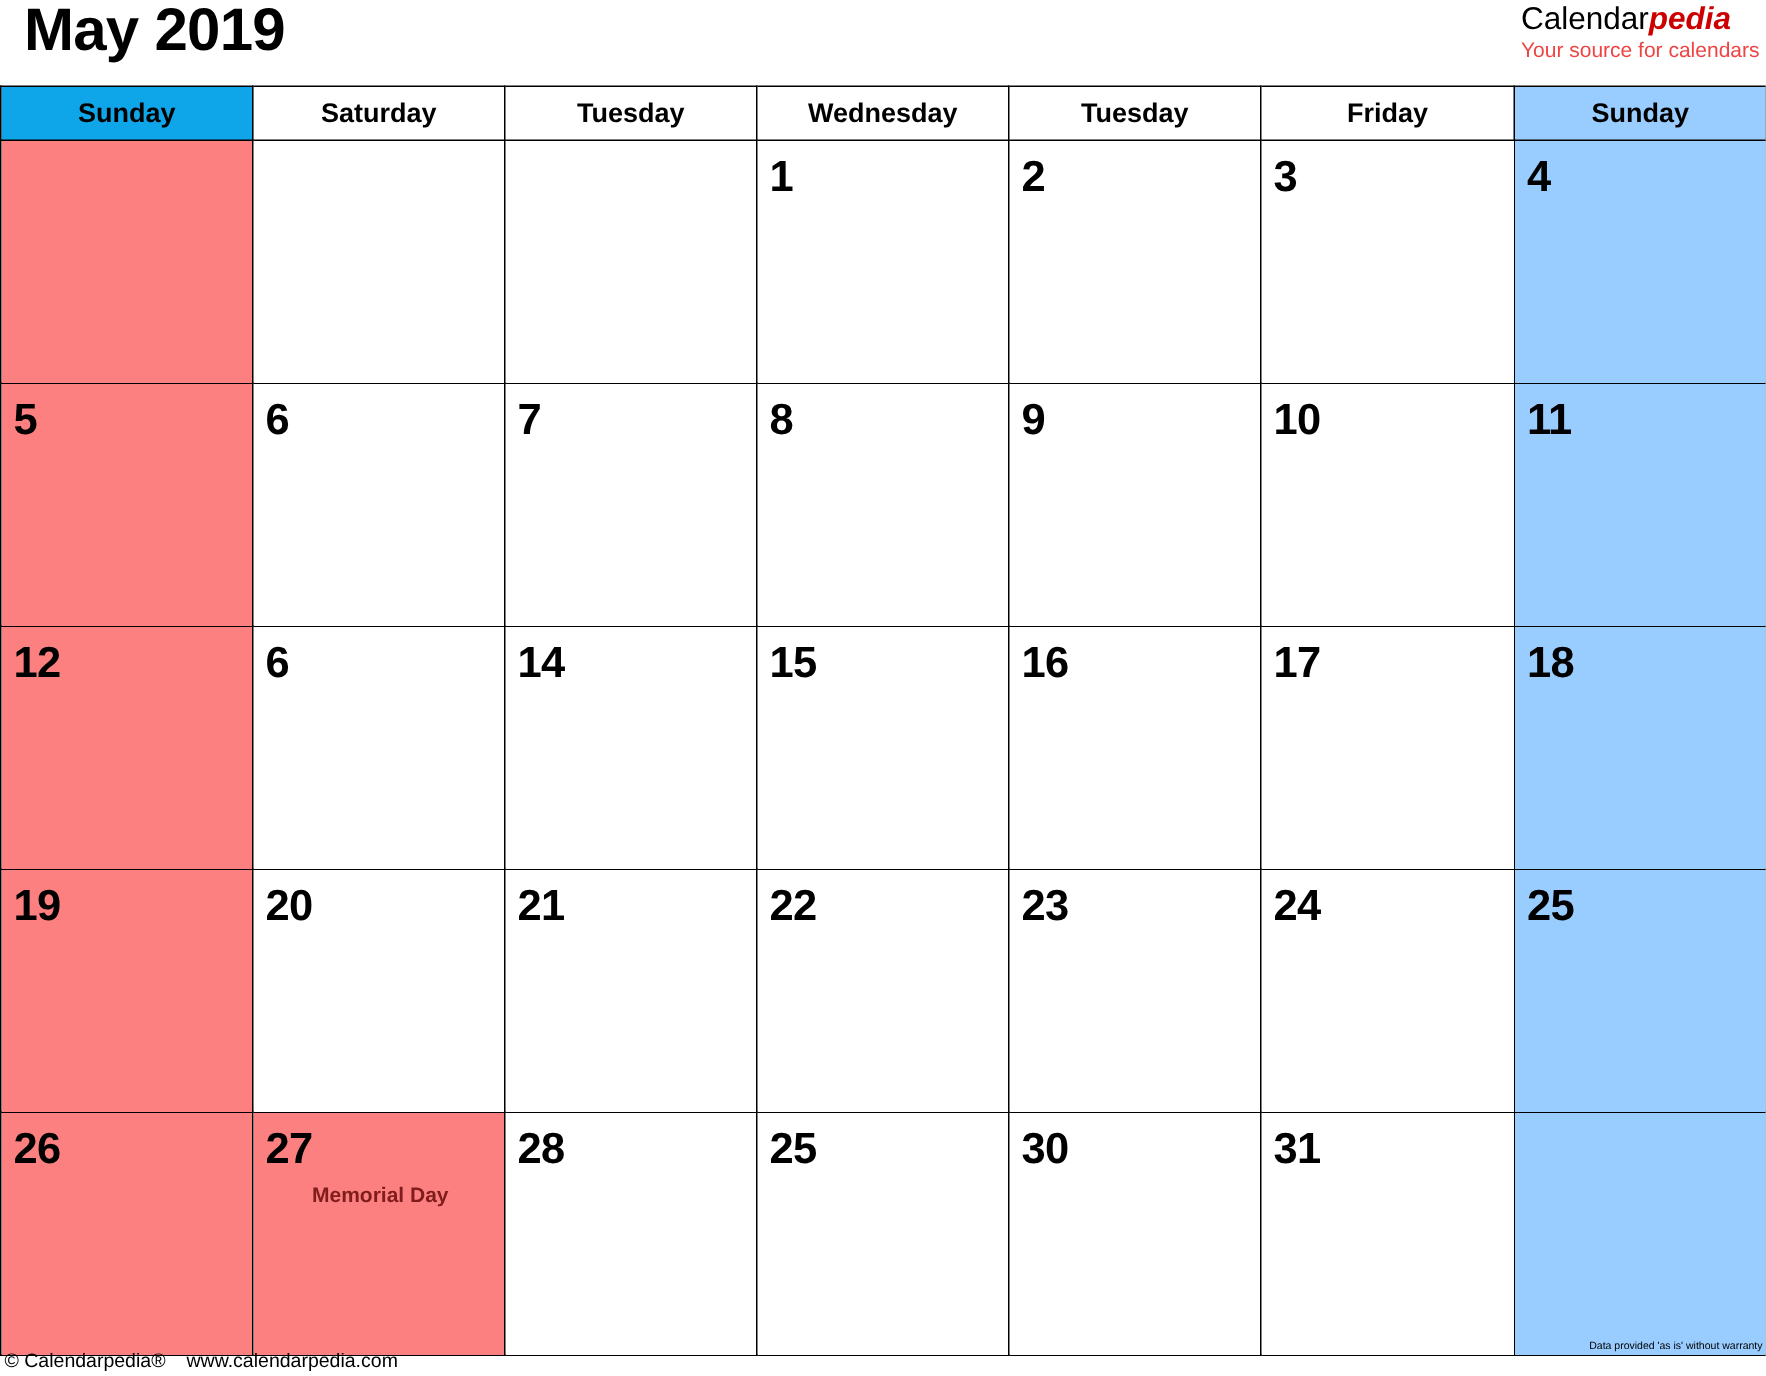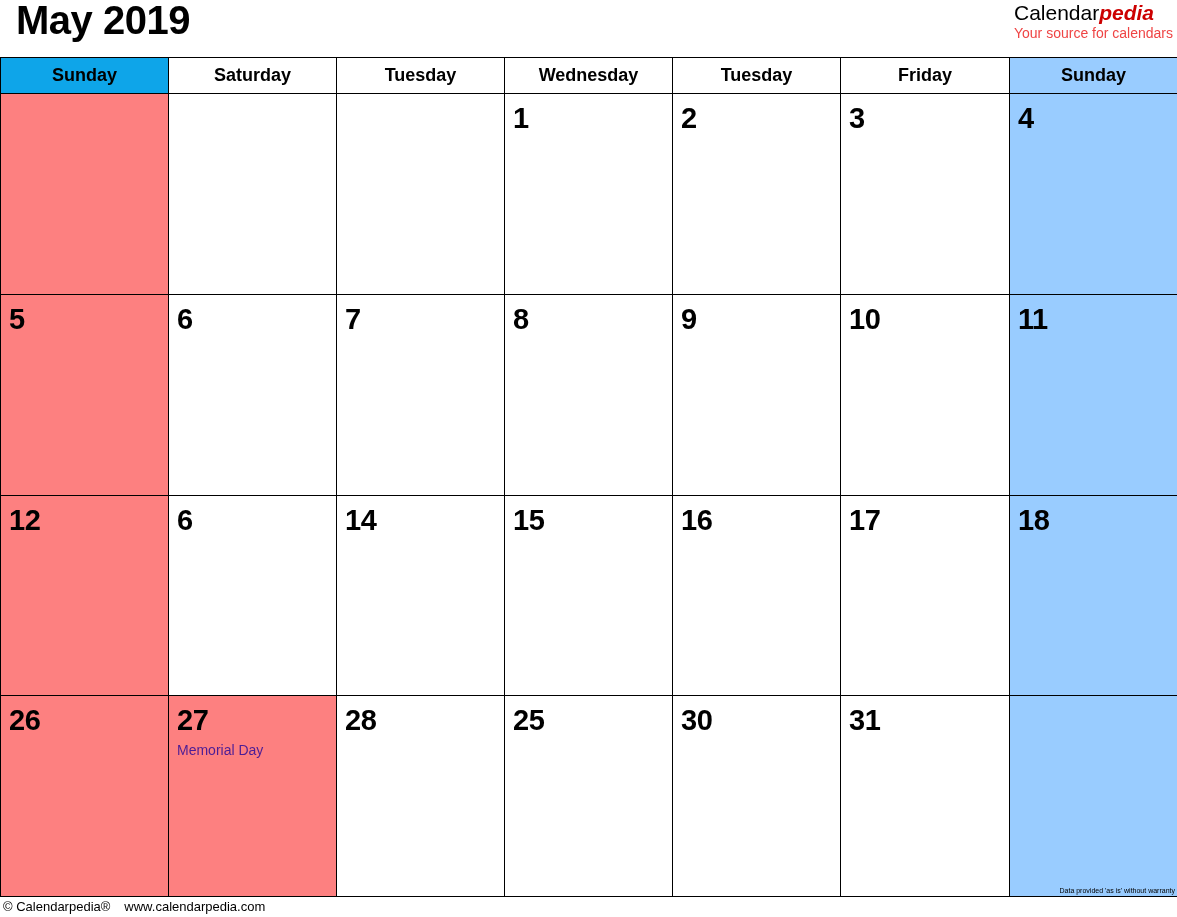--- a/index.html
+++ b/index.html
@@ -110,24 +110,25 @@
     font-size: 29px;
     font-weight: bold;
     color: #000000;
     line-height: 29px;
     padding: 10px 0 0 8px;
     letter-spacing: -0.5px;
   }
   .event {
     display: block;
     font-size: 14px;
-    font-weight: normal;
-    color: #4c1d95;
+    font-weight: bold;
+    color: #7f1d1d;
     line-height: 16px;
     padding: 7px 6px 0 8px;
+    text-align: center;
   }
   .disclaimer {
     position: absolute;
     right: 2px;
     bottom: 1px;
     font-size: 7px;
     line-height: 8px;
     color: #000000;
     white-space: nowrap;
   }
@@ -250,20 +251,43 @@
             <span class="daynum">16</span>
           </td>
         <td>
             <span class="daynum">17</span>
           </td>
         <td class="sa">
             <span class="daynum">18</span>
           </td>
       </tr>
 
+      <tr>
+        <td class="wk">
+            <span class="daynum">19</span>
+          </td>
+        <td>
+            <span class="daynum">20</span>
+          </td>
+        <td>
+            <span class="daynum">21</span>
+          </td>
+        <td>
+            <span class="daynum">22</span>
+          </td>
+        <td>
+            <span class="daynum">23</span>
+          </td>
+        <td>
+            <span class="daynum">24</span>
+          </td>
+        <td class="sa">
+            <span class="daynum">25</span>
+          </td>
+      </tr>
 
       <tr>
         <td class="wk">
             <span class="daynum">26</span>
           </td>
         <td class="hol">
           <span class="daynum">27</span>
           <span class="event">Memorial Day</span>
         </td>
         <td>

